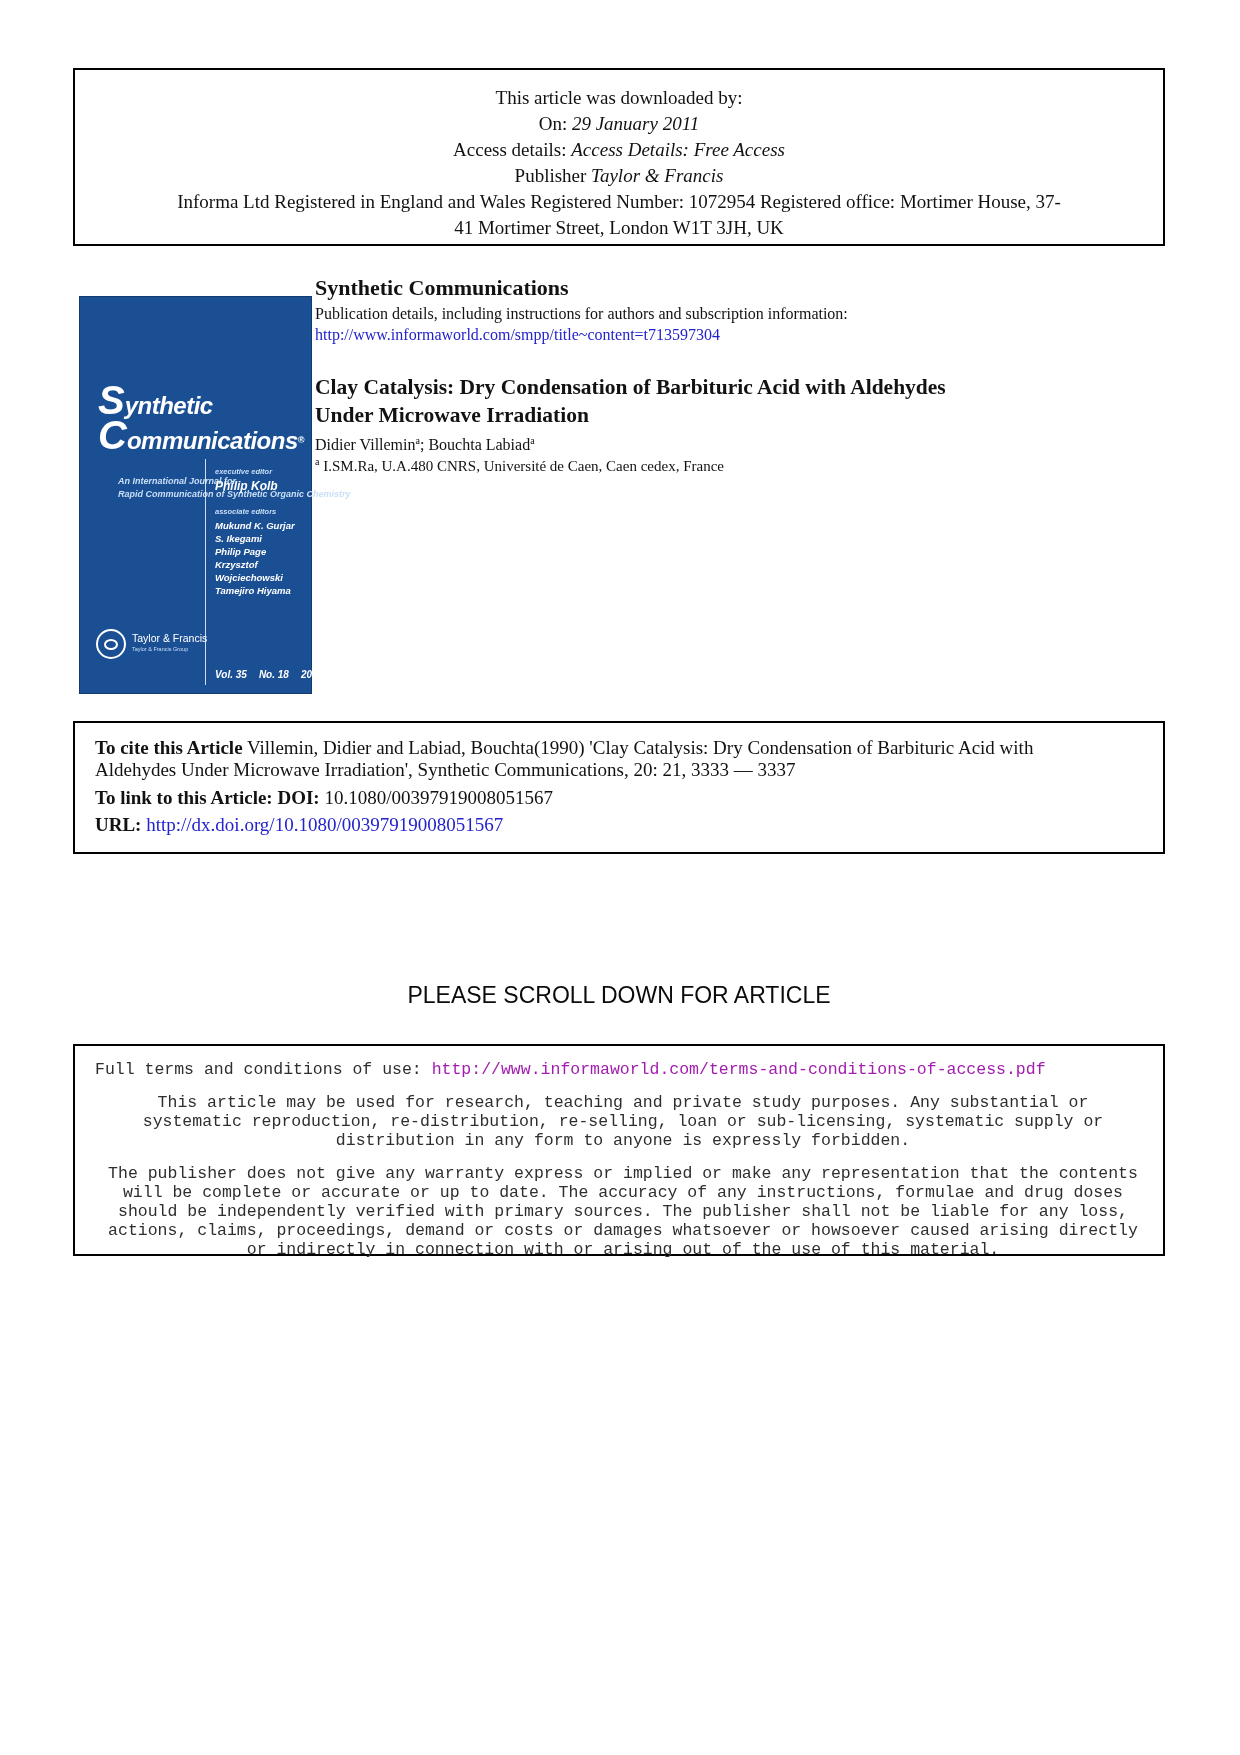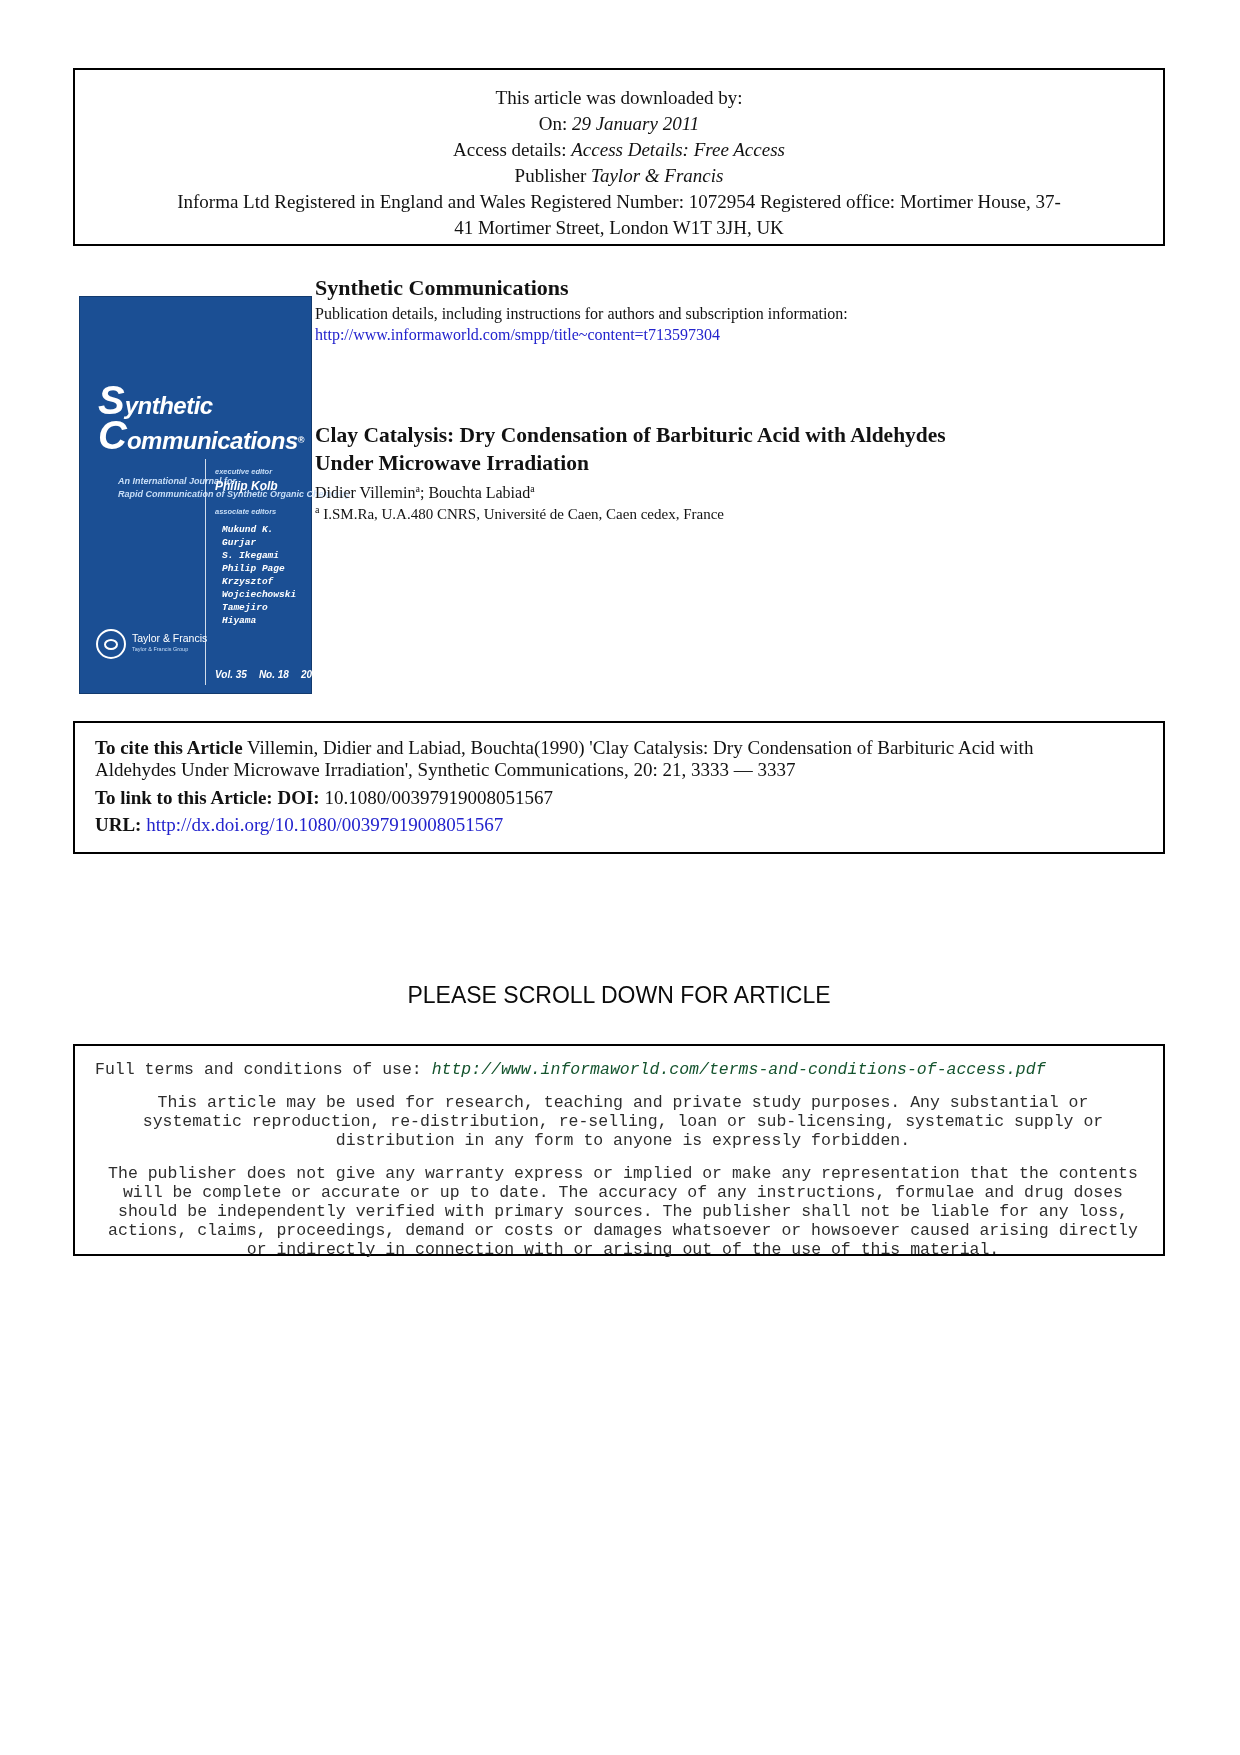--- a/index.html
+++ b/index.html
@@ -24,36 +24,36 @@
   .cover .logo .big{font-size:40px;}
   .cover .logo .rest{font-size:24px;letter-spacing:-0.5px;}
   .cover .logo .reg{font-size:9px;vertical-align:super;}
   .cover .tagline{position:absolute;left:18px;top:178px;font-size:9px;font-weight:bold;font-style:italic;
                   line-height:13px;color:#c9dff8;white-space:nowrap;margin-left:20px;}
   .cover .vline{position:absolute;left:125px;top:162px;width:1px;height:226px;background:rgba(255,255,255,.8);}
   .cover .editors{position:absolute;left:135px;top:170px;width:92px;}
   .cover .ed-label{font-size:7.5px;font-weight:bold;font-style:italic;color:#c9dff8;margin-bottom:3px;}
   .cover .ed-name{font-size:12px;font-weight:bold;font-style:italic;margin-bottom:14px;}
   .cover .assoc li{font-size:9.5px;font-weight:bold;font-style:italic;line-height:13px;list-style:none;}
-  .cover .assoc{margin:7px;padding:0;font-family:Liberation Mono, monospace;}
+  .cover .assoc{margin:0;padding:0;}
   .cover .tf{position:absolute;left:16px;top:332px;display:flex;align-items:center;}
   .cover .tf-circle{width:26px;height:26px;border:2px solid #fff;border-radius:50%;position:relative;flex:0 0 auto;}
   .cover .tf-circle::after{content:"";position:absolute;left:6px;top:8px;width:10px;height:7px;border:2px solid #fff;border-radius:50%;}
   .cover .tf-text{margin-left:6px;line-height:11px;}
   .cover .tf-name{font-size:10.5px;}
   .cover .tf-sub{font-size:5.5px;color:#c9dff8;}
   .cover .vol{position:absolute;left:135px;top:372px;font-size:10px;font-weight:bold;font-style:italic;white-space:nowrap;}
   .cover .vol span{margin-right:12px;}
 
   
   .jheader{position:absolute;left:315px;top:276px;width:730px;}
   .jheader .jtitle{font-size:22px;font-weight:bold;line-height:24px;}
   .jheader .pubdetails{font-size:16px;line-height:21px;margin-top:3px;}
   .jheader .publink{font-size:16px;line-height:21px;}
-  .article-block{position:absolute;left:315px;top:373px;width:740px;margin-top:48px;}
+  .article-block{position:absolute;left:315px;top:373px;width:740px;}
   .article-title{font-size:21.5px;font-weight:bold;line-height:28px;}
   .article-authors{font-size:16px;margin-top:7px;}
   .article-affil{font-size:15px;margin-top:4px;}
   sup{font-size:10px;vertical-align:super;line-height:0;}
 
   
   .cite-box{left:73px;top:721px;width:1092px;height:133px;padding:14px 14px 14px 20px;}
   .cite-box .ln{font-size:19px;line-height:22px;}
   .cite-box .doi-line{margin-top:6px;}
   .cite-box .url-line{margin-top:5px;}
@@ -135,21 +135,21 @@
   <div class="box cite-box">
     <div class="ln preline"><span class="b">To cite this Article</span><span> Villemin, Didier and Labiad, Bouchta(1990) 'Clay Catalysis: Dry Condensation of Barbituric Acid with
 Aldehydes Under Microwave Irradiation', Synthetic Communications, 20: 21, 3333 — 3337</span></div>
     <div class="ln doi-line"><span class="b">To link to this Article: DOI:</span><span> 10.1080/00397919008051567</span></div>
     <div class="ln url-line"><span class="b">URL: </span><a class="link" style="color:#2323cd;">http://dx.doi.org/10.1080/00397919008051567</a></div>
   </div>
 
   <div class="scroll-notice">PLEASE SCROLL DOWN FOR ARTICLE</div>
 
   <div class="box terms-box">
-    <div><span>Full terms and conditions of use: </span><a class="link" style="color:#14532d;font-style:italic;">http://www.informaworld.com/terms-and-conditions-of-access.pdf</a></div>
+    <div><span>Full terms and conditions of use: </span><a class="link" style="color:#a21caf;">http://www.informaworld.com/terms-and-conditions-of-access.pdf</a></div>
     <div class="para preline">This article may be used for research, teaching and private study purposes. Any substantial or
 systematic reproduction, re-distribution, re-selling, loan or sub-licensing, systematic supply or
 distribution in any form to anyone is expressly forbidden.</div>
     <div class="para preline">The publisher does not give any warranty express or implied or make any representation that the contents
 will be complete or accurate or up to date. The accuracy of any instructions, formulae and drug doses
 should be independently verified with primary sources. The publisher shall not be liable for any loss,
 actions, claims, proceedings, demand or costs or damages whatsoever or howsoever caused arising directly
 or indirectly in connection with or arising out of the use of this material.</div>
   </div>
 

